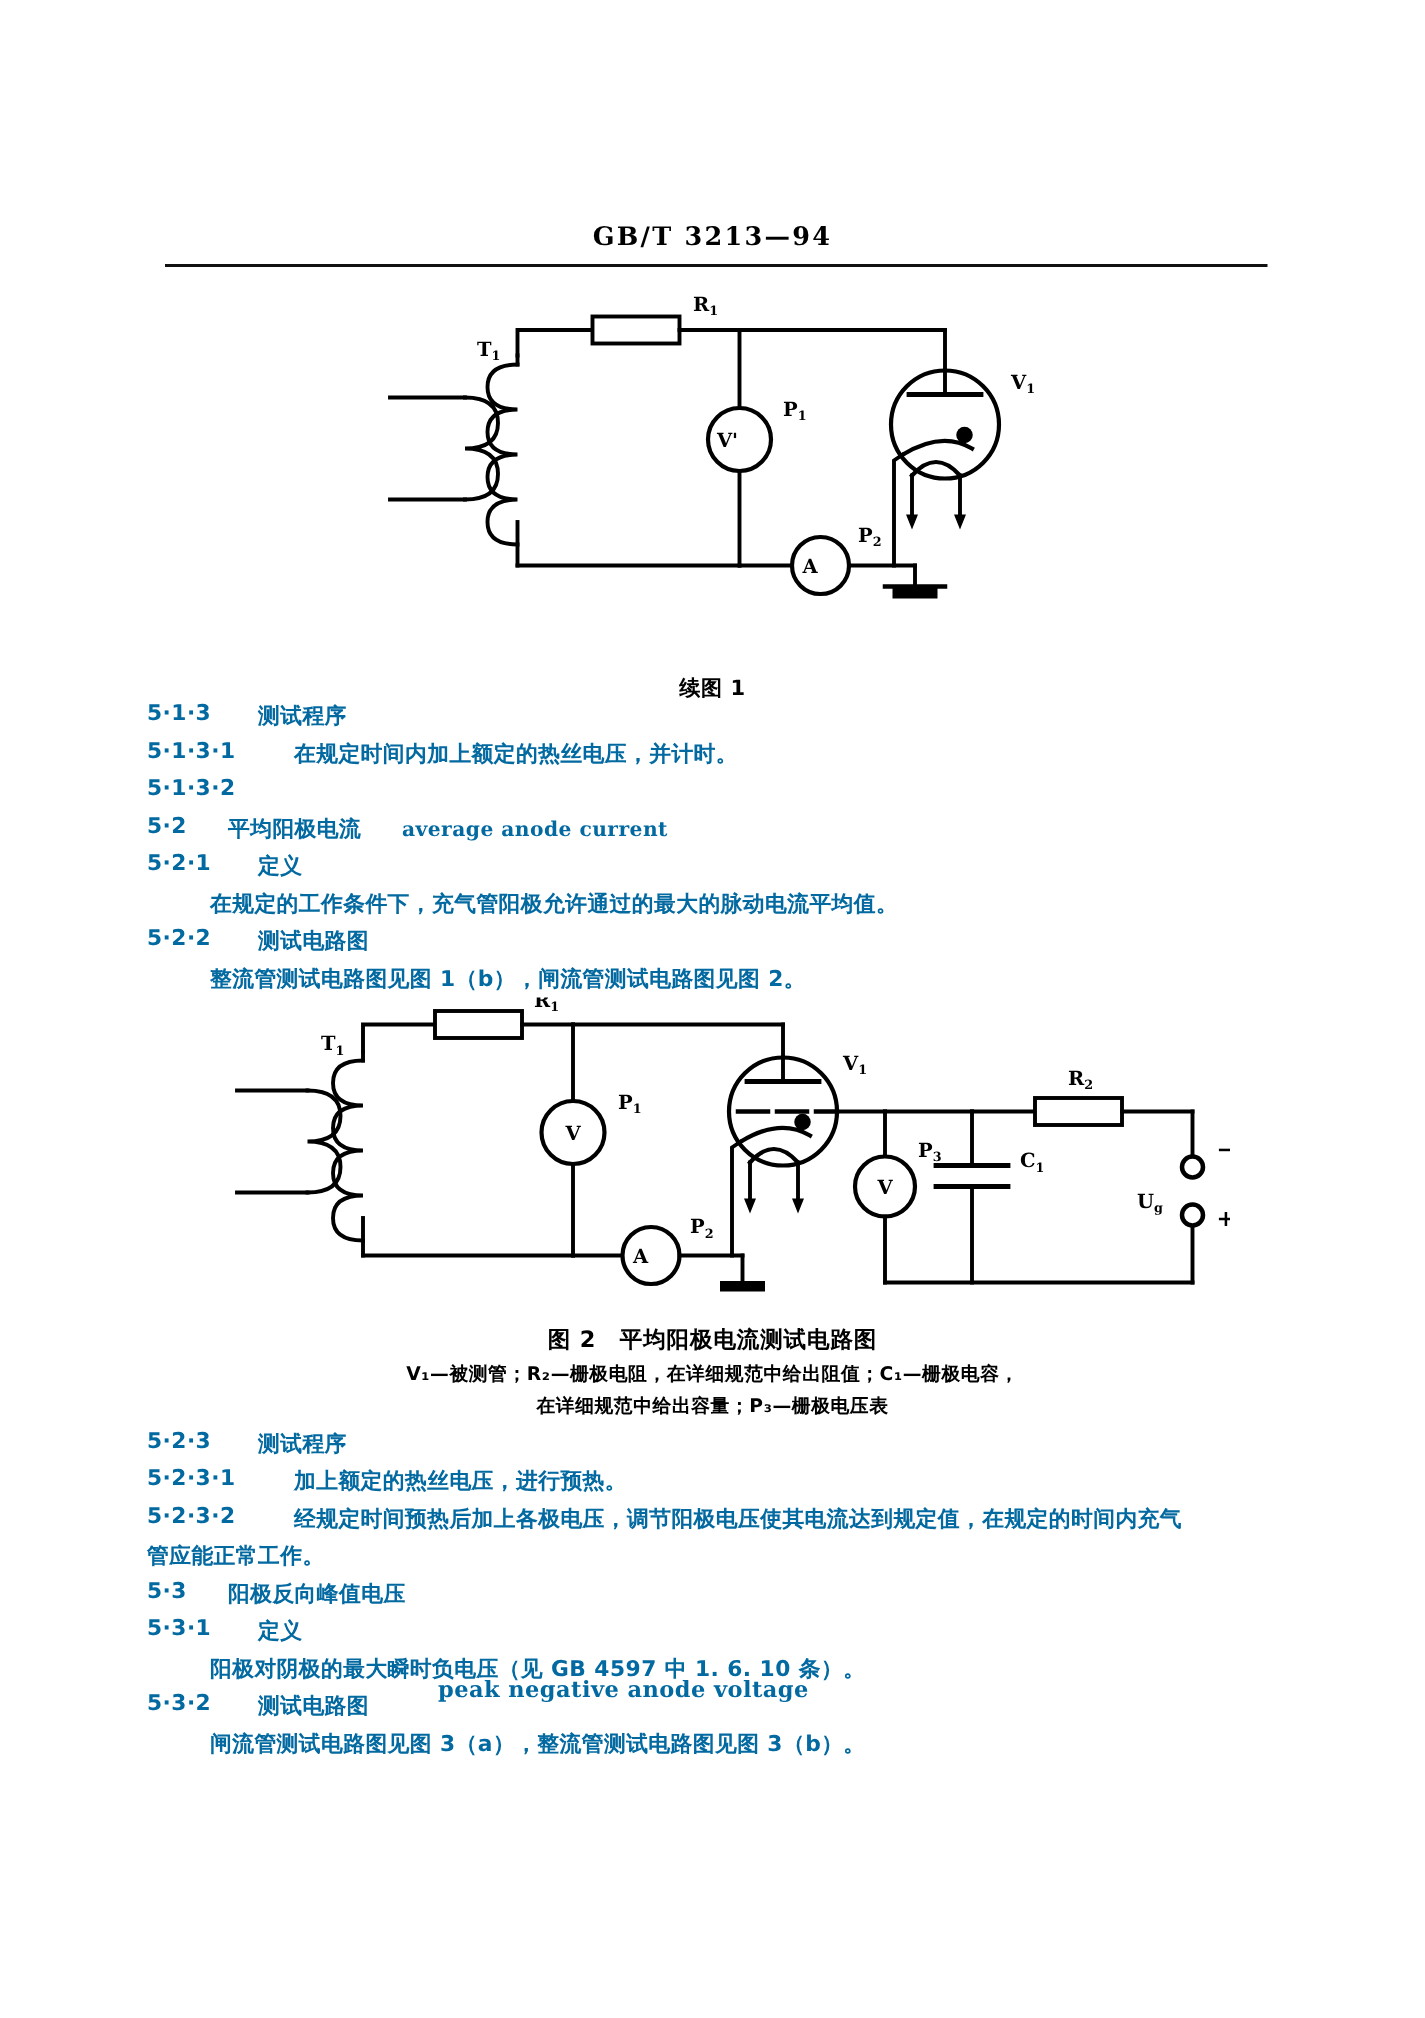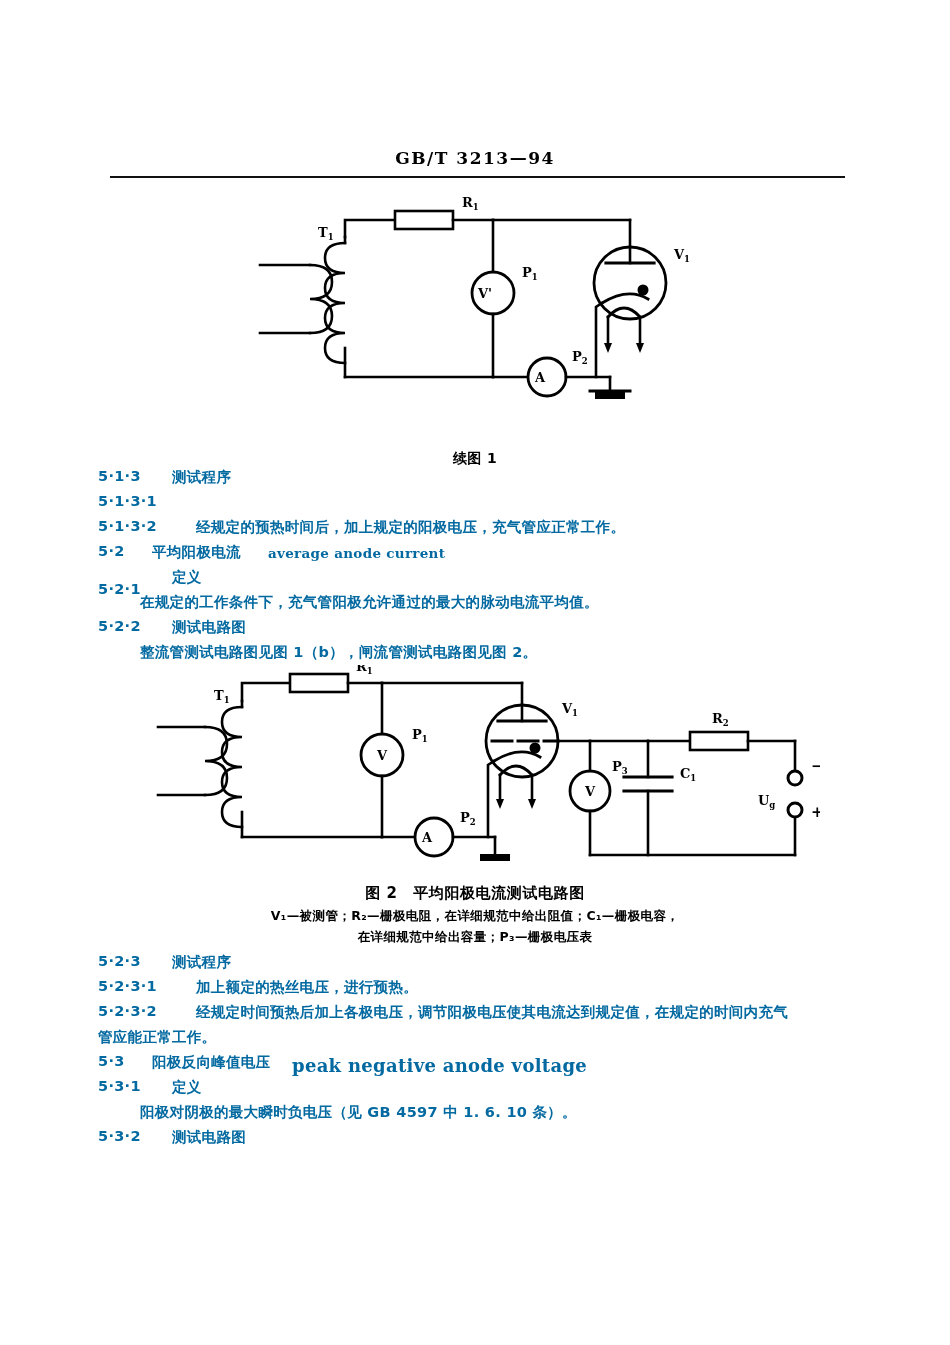--- a/index.html
+++ b/index.html
@@ -167,29 +167,29 @@
       <text class="lbl" x="424" y="64">V<tspan class="sub" dy="3">1</tspan></text>
     </svg>
   </div>
 
   <div class="caption" style="top:450px;">续图 1</div>
 
   <div class="txt" style="top:468px; left:98px;">5·1·3</div>
   <div class="txt" style="top:468px; left:172px;">测试程序</div>
 
   <div class="txt" style="top:493px; left:98px;">5·1·3·1</div>
+  <div class="txt" style="top:493px; left:196px;">在规定时间内加上额定的热丝电压，并计时。</div>
 
   <div class="txt" style="top:518px; left:98px;">5·1·3·2</div>
-  <div class="txt" style="top:518px; left:196px;">经规定的预热时间后，加上规定的阳极电压，充气管应正常工作。</div>
 
   <div class="txt" style="top:543px; left:98px;">5·2</div>
   <div class="txt" style="top:543px; left:152px;">平均阳极电流</div>
   <div class="txt serif-num" style="top:545px; left:268px; font-size:13.5px;">average anode current</div>
 
-  <div class="txt" style="top:568px; left:98px;margin-top:13px;">5·2·1</div>
+  <div class="txt" style="top:568px; left:98px;">5·2·1</div>
   <div class="txt" style="top:568px; left:172px;">定义</div>
   <div class="txt" style="top:593px; left:140px;">在规定的工作条件下，充气管阳极允许通过的最大的脉动电流平均值。</div>
 
   <div class="txt" style="top:618px; left:98px;">5·2·2</div>
   <div class="txt" style="top:618px; left:172px;">测试电路图</div>
   <div class="txt" style="top:643px; left:140px;">整流管测试电路图见图 1（b），闸流管测试电路图见图 2。</div>
 
   <div class="circuit" style="top:665px; left:150px;">
     <svg width="670" height="210" viewBox="0 0 670 210">
       <g stroke="#000" stroke-width="2.6" fill="none" stroke-linecap="square">
@@ -295,22 +295,23 @@
 
   <div class="txt" style="top:978px; left:98px;">5·2·3·1</div>
   <div class="txt" style="top:978px; left:196px;">加上额定的热丝电压，进行预热。</div>
 
   <div class="txt" style="top:1003px; left:98px;">5·2·3·2</div>
   <div class="txt" style="top:1003px; left:196px;">经规定时间预热后加上各极电压，调节阳极电压使其电流达到规定值，在规定的时间内充气</div>
   <div class="txt" style="top:1028px; left:98px;">管应能正常工作。</div>
 
   <div class="txt" style="top:1053px; left:98px;">5·3</div>
   <div class="txt" style="top:1053px; left:152px;">阳极反向峰值电压</div>
-  <div class="txt serif-num" style="top:1055px; left:292px; font-size:18px;">peak negative anode voltage</div>
+  <div class="txt serif-num" style="top:1117px; left:292px; font-size:15px;">peak negative anode voltage</div>
 
   <div class="txt" style="top:1078px; left:98px;">5·3·1</div>
   <div class="txt" style="top:1078px; left:172px;">定义</div>
   <div class="txt" style="top:1103px; left:140px;">阳极对阴极的最大瞬时负电压（见 GB 4597 中 1. 6. 10 条）。</div>
 
   <div class="txt" style="top:1128px; left:98px;">5·3·2</div>
   <div class="txt" style="top:1128px; left:172px;">测试电路图</div>
+  <div class="txt" style="top:1153px; left:140px;">闸流管测试电路图见图 3（a），整流管测试电路图见图 3（b）。</div>
 
 </div>
 
 </body></html>

